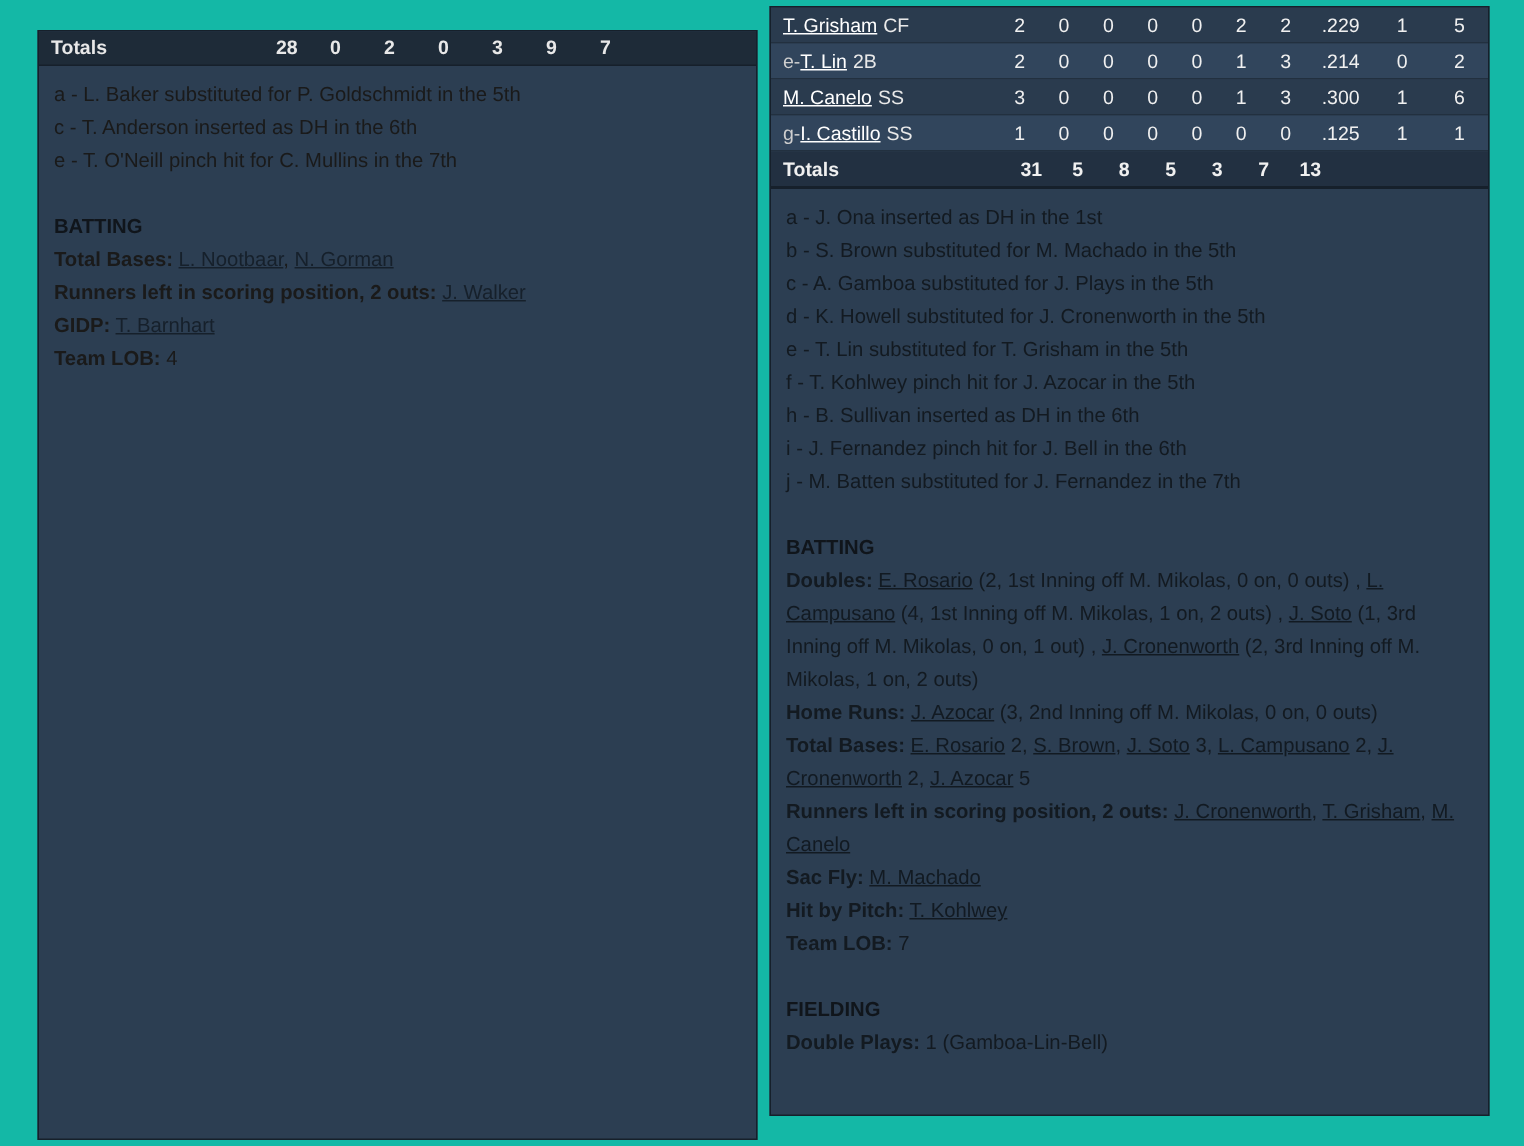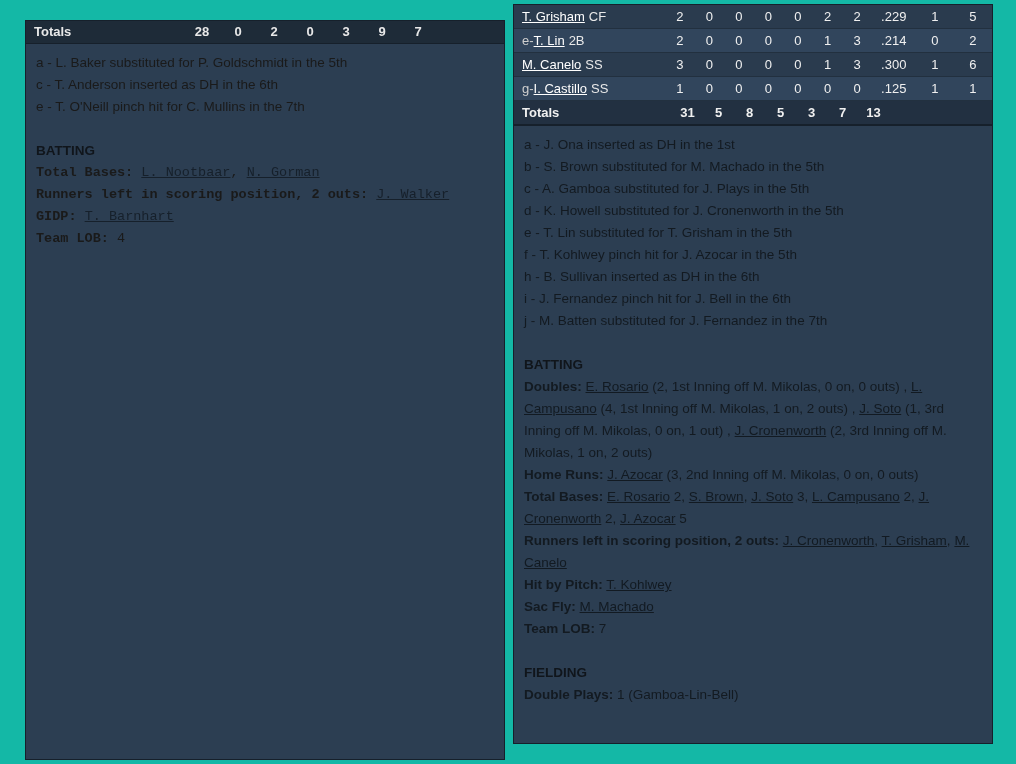--- a/index.html
+++ b/index.html
@@ -40,36 +40,36 @@
     line-height: 22px;
     display: flex;
     border-bottom: 1px solid #16202b;
   }
   .totals-bar .lbl {
     padding-left: 8px;
     width: 150px;
   }
   .totals-bar .num {
     width: 36px;
-    text-align: center;
+    text-align: left;
   }
   .left-body {
     padding: 8px 10px 10px 10px;
     color: #1a1a1a;
     font-size: 13.5px;
     line-height: 22px;
   }
   .note-line { white-space: nowrap; }
   .blank-line { height: 22px; }
   .section-head {
     font-weight: bold;
     color: #10151b;
     font-size: 13.5px;
   }
-  .stat-line { font-size: 13.5px; font-family: Liberation Mono, monospace; }
+  .stat-line { font-size: 13.5px; }
   .stat-label { font-weight: bold; }
   .pl {
     text-decoration: underline;
     color: #16202b;
     cursor: pointer;
   }
   
   #right-panel {
     left: 513px;
     top: 4px;
@@ -269,30 +269,30 @@
         <span class="pl">E. Rosario</span><span> 2, </span><span class="pl">S. Brown</span><span>, </span><span class="pl">J. Soto</span><span> 3, </span><span class="pl">L. Campusano</span><span> 2, </span><span class="pl">J. Cronenworth</span><span> 2, </span><span class="pl">J. Azocar</span><span> 5</span>
       </div>
 
 
       <div class="wrap-line">
         <span class="stat-label">Runners left in scoring position, 2 outs:</span>
         <span class="pl">J. Cronenworth</span><span>, </span><span class="pl">T. Grisham</span><span>, </span><span class="pl">M. Canelo</span>
       </div>
 
       <div class="wrap-line">
+        <span class="stat-label">Sac Fly:</span>
+        <span class="pl">M. Machado</span>
+      </div>
+
+      <div class="wrap-line">
         <span class="stat-label">Hit by Pitch:</span>
         <span class="pl">T. Kohlwey</span>
       </div>
 
       <div class="wrap-line">
-        <span class="stat-label">Sac Fly:</span>
-        <span class="pl">M. Machado</span>
-      </div>
-
-      <div class="wrap-line">
         <span class="stat-label">Team LOB:</span>
         <span>7</span>
       </div>
 
       <div class="blank-line"></div>
 
       <div class="section-head">FIELDING</div>
 
       <div class="wrap-line">
         <span class="stat-label">Double Plays:</span>

